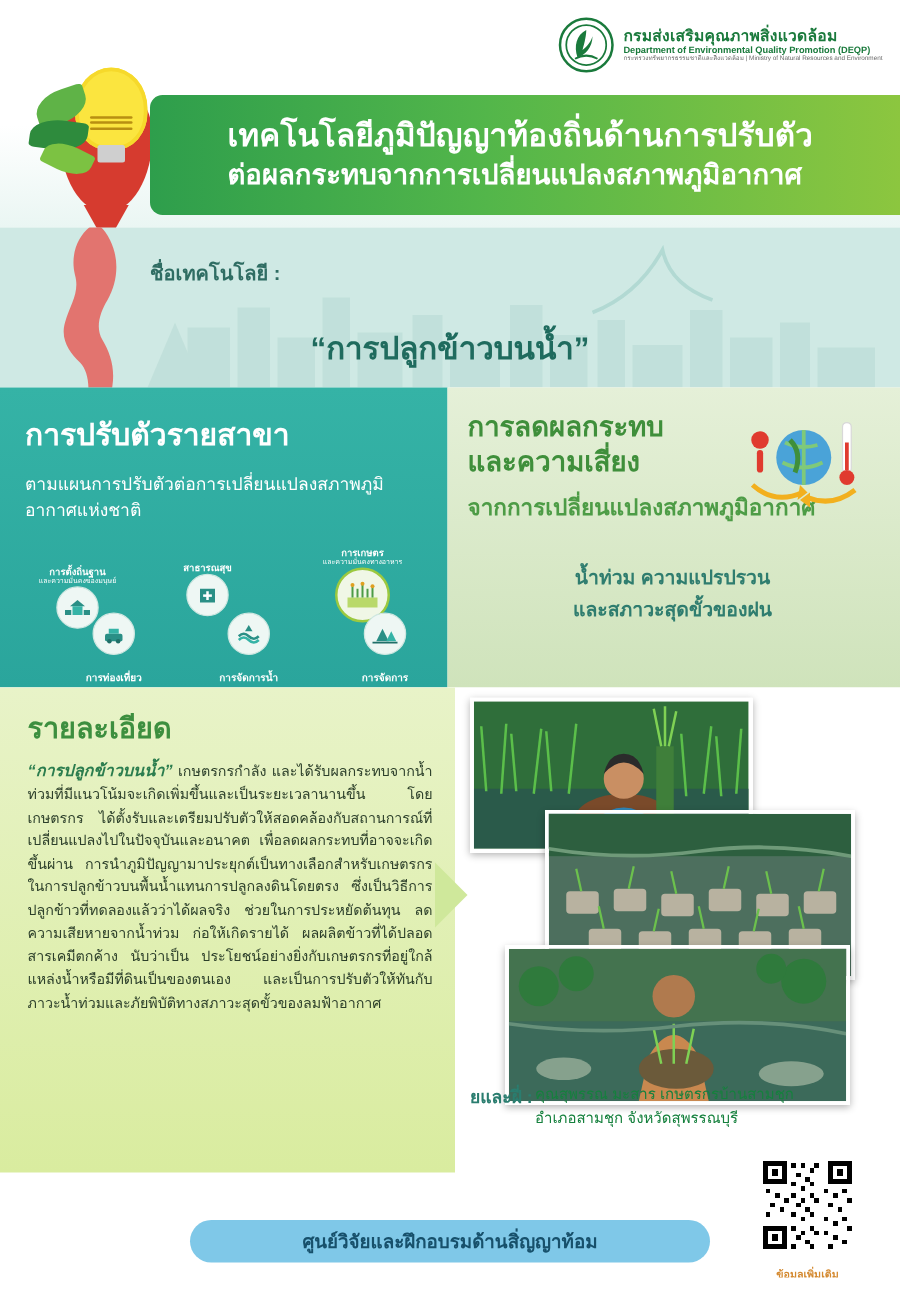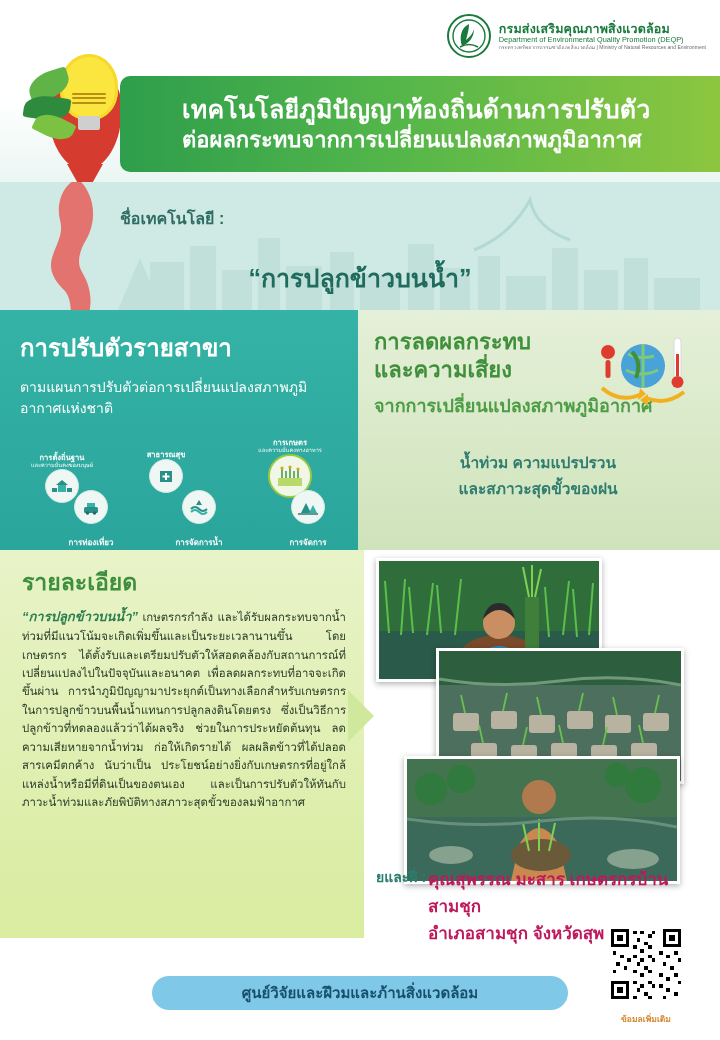--- a/index.html
+++ b/index.html
@@ -21,21 +21,21 @@
     position:absolute; right:14px; top:14px; display:flex; align-items:center; gap:8px;
   }
   .logo-mark {
     width:44px;height:44px;border-radius:50%;
     background:#ffffff;border:2px solid #1a7a3c;
     display:flex;align-items:center;justify-content:center;
   }
   .logo-mark svg { display:block; }
   .logo-text { line-height:1.15; }
   .logo-text .l1 { font-size:12.5px; color:#1a7a3c; font-weight:bold; letter-spacing:.2px;}
-  .logo-text .l2 { font-size:7.4px; color:#1a7a3c; font-weight:normal; }
+  .logo-text .l2 { font-size:7.4px; color:#1a7a3c; font-weight:bold; }
   .logo-text .l3 { font-size:5.1px; color:#6a6a6a; }
 
   
   .title-bar {
     position:absolute; left:120px; top:76px; width:600px; height:96px;
     background:linear-gradient(90deg,#2e9e4c 0%,#53b64a 45%,#8cc63f 100%);
     border-top-left-radius:10px; border-bottom-left-radius:10px;
     display:flex;flex-direction:column;justify-content:center;
     padding-left:62px;
   }
@@ -145,21 +145,21 @@
   }
 
   
   .photo { position:absolute; border:3px solid #ffffff; box-shadow:0 2px 6px rgba(0,0,0,.3); overflow:hidden;}
   .p1 { left:376px; top:558px; width:226px; height:124px;}
   .p2 { left:436px; top:648px; width:248px; height:136px;}
   .p3 { left:404px; top:756px; width:276px; height:128px;}
 
   
   .loc-label{ position:absolute; left:376px; top:866px; font-size:14px; color:#2a7d6f; font-weight:bold;}
-  .loc-val{ position:absolute; left:428px; top:866px; width:260px; font-size:17px; color:#be185d; font-weight:bold; line-height:1.6;}
+  .loc-val{ position:absolute; left:428px; top:866px; width:260px; font-size:12px; color:#15803d; font-weight:normal; line-height:1.6;}
 
   .qr {
     position:absolute; left:604px; top:922px; width:84px;height:84px;background:#ffffff;
     padding:3px;
   }
   .qr-cap{ position:absolute; left:596px; top:1012px; width:100px; text-align:center; font-size:8.5px; color:#d4892f; font-weight:bold;}
 
   
   .footer-pill{
     position:absolute; left:152px; top:976px; width:416px; height:34px;
@@ -517,17 +517,17 @@
         <rect x="14" y="38" width="2" height="2"></rect>
           <rect x="22" y="38" width="2" height="2"></rect>
           <rect x="30" y="38" width="2" height="2"></rect>
         <rect x="38" y="30" width="2" height="2"></rect>
       </g>
     </svg>
   </div>
   <div class="qr-cap">ข้อมูลเพิ่มเติม</div>
 
   <div class="footer-pill">
-    <span>ศูนย์วิจัยและฝึวมและภ้านสิ่งแวดล้อม</span>
+    <span>ศูนย์วิจัยและฝึกอบรมด้านสิ่ญญาท้อม</span>
   </div>
   <div class="bottom-strip"></div>
 
 </div>
 
 </body></html>

